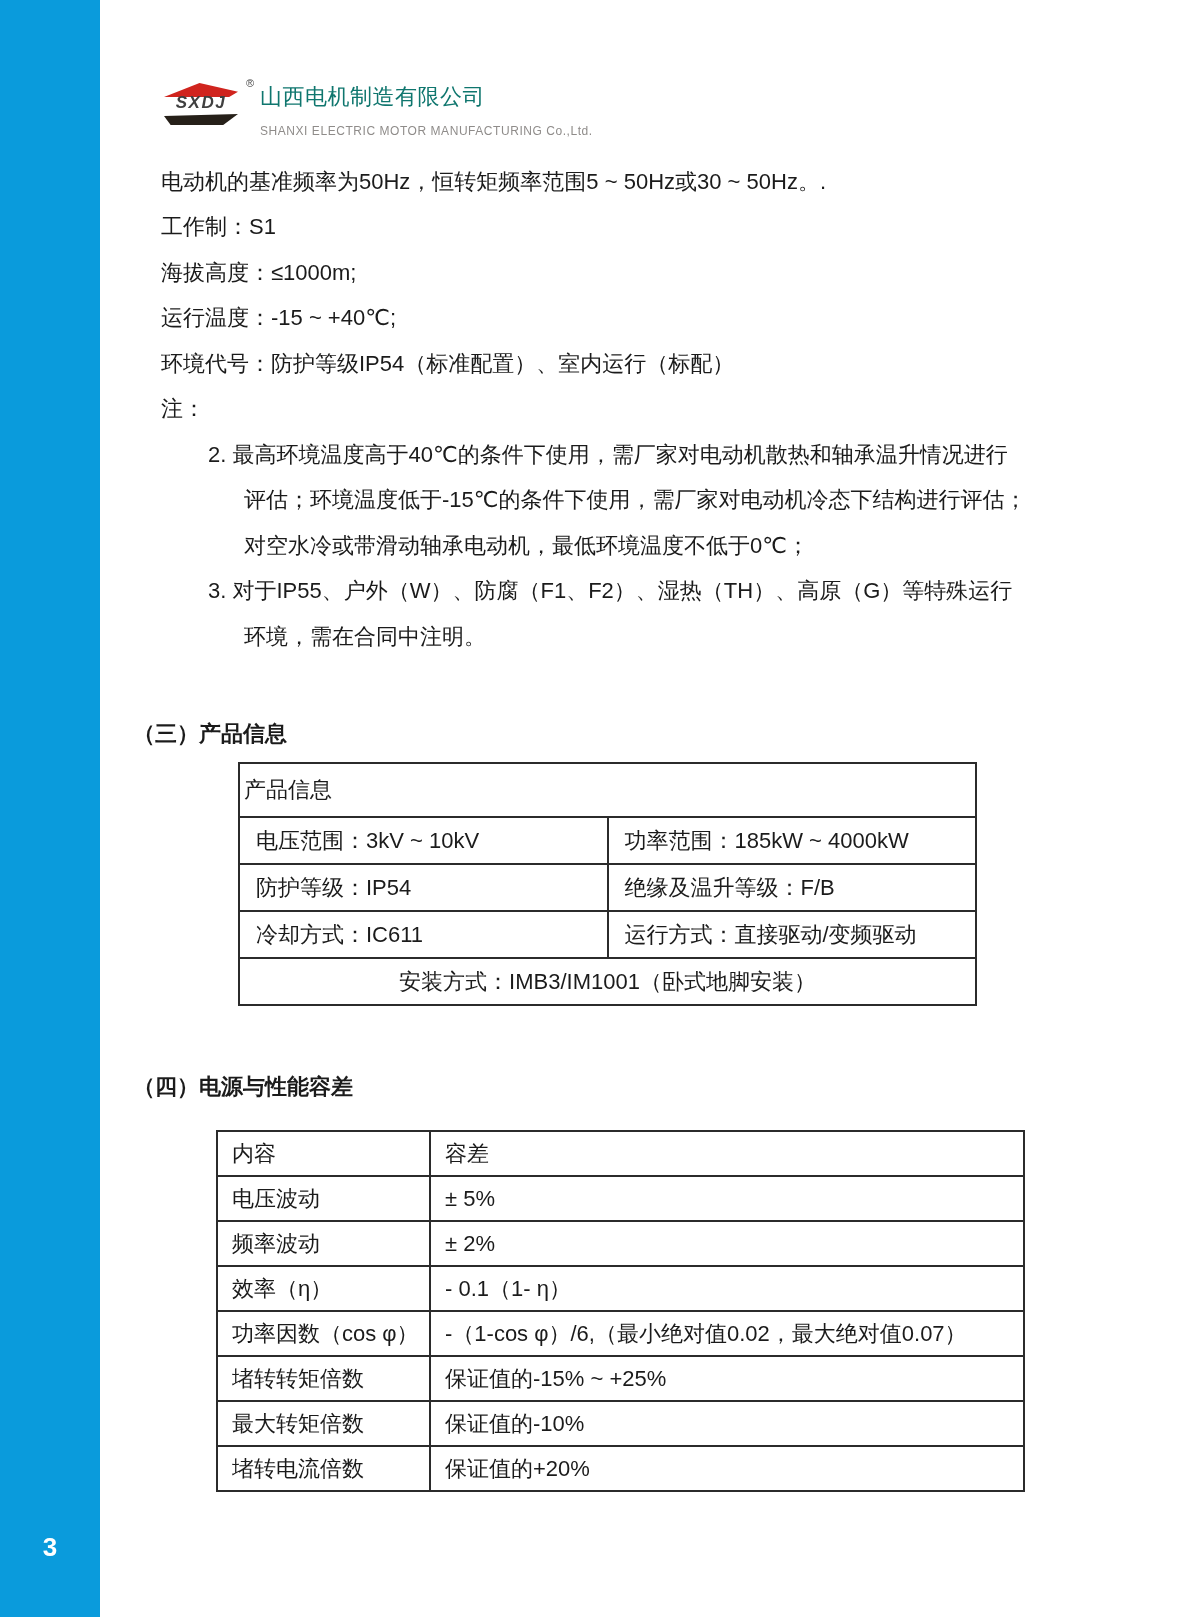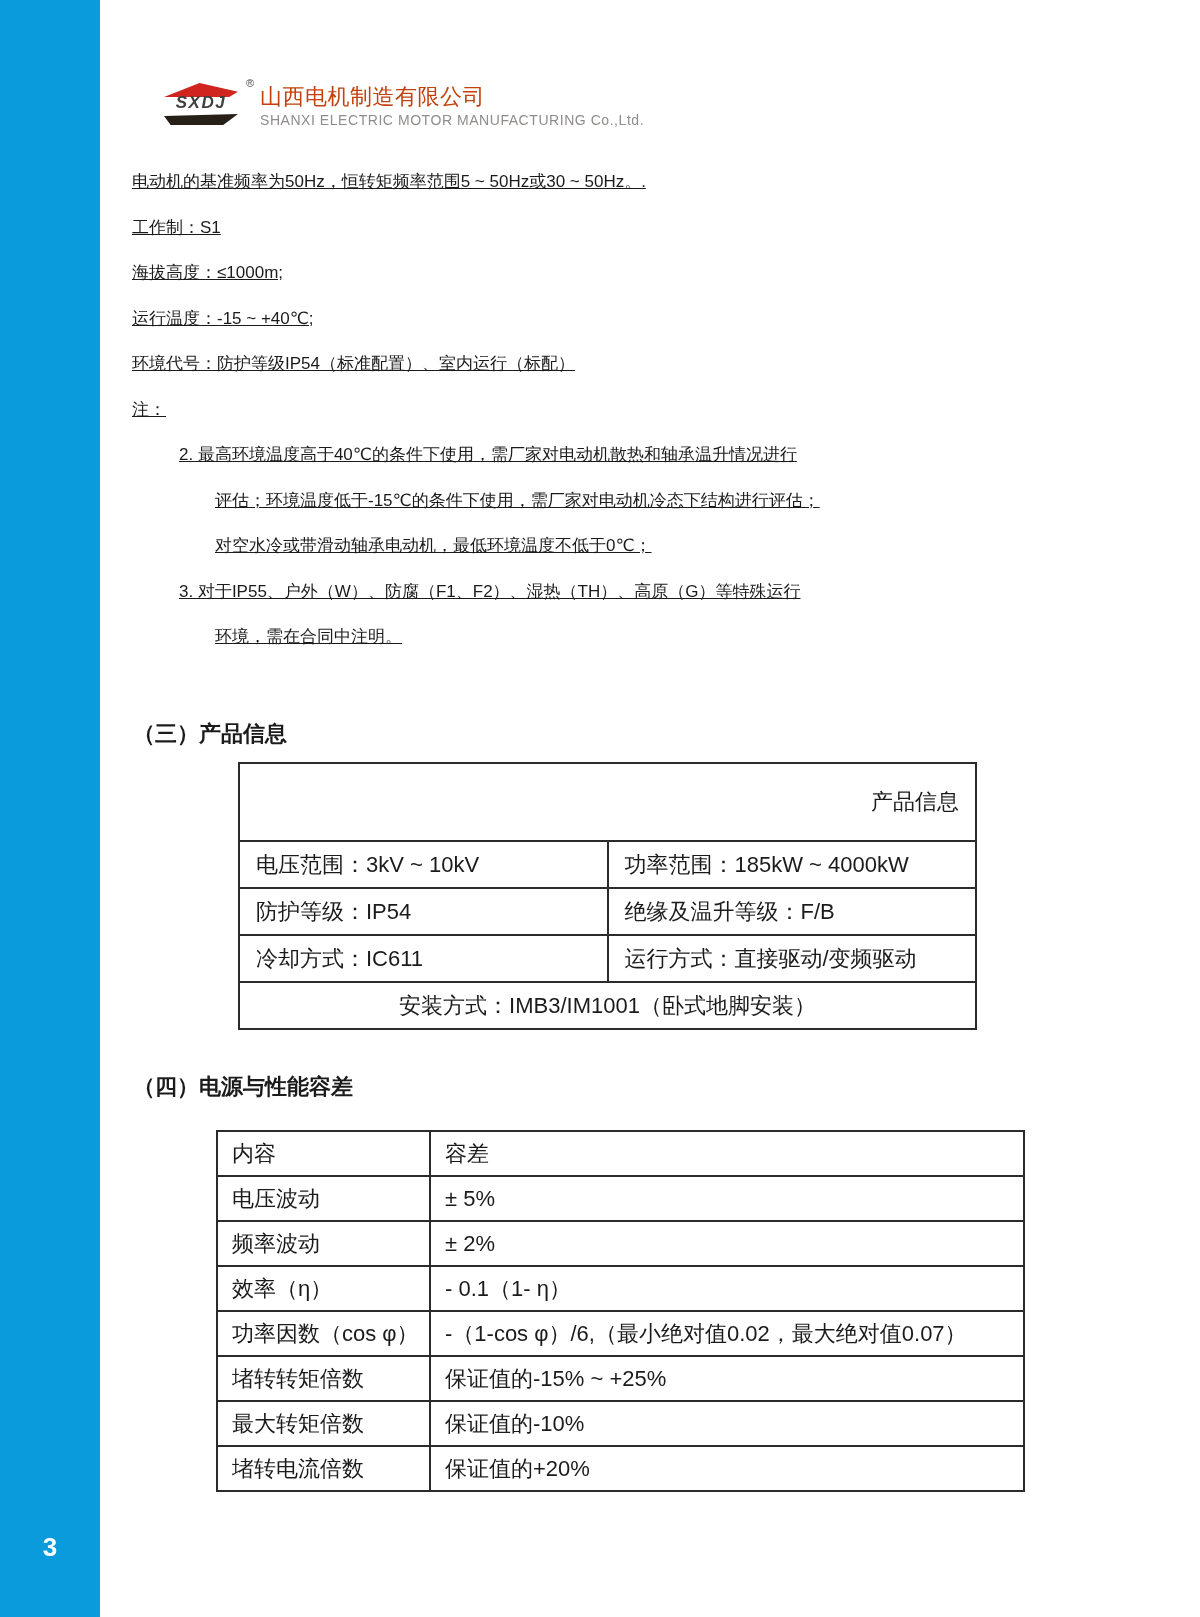--- a/index.html
+++ b/index.html
@@ -16,38 +16,38 @@
   .logo{position:absolute;left:162px;top:83px;display:flex;align-items:flex-start;gap:20px;}
   .emblem{position:relative;width:78px;height:42px;}
   .roof{position:absolute;top:0;left:2px;width:74px;height:14px;background:#d0241e;
     clip-path:polygon(0 100%,48% 0,100% 62%,88% 100%);}
   .sxdj{position:absolute;top:11px;left:0;width:78px;text-align:center;color:#404040;
     font-weight:bold;font-style:italic;font-size:17px;letter-spacing:1.5px;line-height:1;}
   .swoosh{position:absolute;bottom:0;left:2px;width:74px;height:11px;background:#262019;
     clip-path:polygon(0 18%,100% 0,80% 100%,9% 100%);}
   .reg{position:absolute;top:-6px;right:-14px;font-size:11px;color:#4a4a4a;}
   .names{padding-top:2px;}
-  .name-cn{font-size:22px;color:#c2410c;font-weight:500;letter-spacing:.5px;line-height:1.1;}
-  .name-en{font-size:14px;color:#8f8c8a;letter-spacing:.55px;margin-top:3px;}
+  .name-cn{font-size:22px;color:#0f766e;font-weight:500;letter-spacing:.5px;line-height:1.1;}
+  .name-en{font-size:12px;color:#8f8c8a;letter-spacing:.55px;margin-top:15px;}
   
-  .text{position:absolute;left:132px;top:159px;font-size:17px;text-decoration:underline;}
+  .text{position:absolute;left:161px;top:159px;font-size:22px;}
   .line{height:45.5px;display:flex;align-items:center;white-space:nowrap;}
   .i1{margin-left:47px;}
   .i2{margin-left:83px;}
   .note-label{display:inline-block;width:47px;}
   
   .heading{position:absolute;left:133px;font-size:22px;font-weight:bold;white-space:nowrap;}
   .h3{top:701px;}
   .h4{top:1054px;}
   
   table{border-collapse:collapse;table-layout:fixed;font-size:22px;color:#1b1b1b;}
   td{border:2px solid #2b2b2b;padding:0 0 0 16px;overflow:hidden;white-space:nowrap;}
   .t1{position:absolute;left:238px;top:762px;width:737px;}
   .t1 col{width:368.5px;}
-  .t1 .title-row td{height:44px;text-align:right;padding:16px;}
+  .t1 .title-row td{height:44px;text-align:left;padding:4px;}
   .t1 .data-row td{height:45px;}
   .t1 .footer-row td{height:45px;text-align:center;padding:0;}
   .t2{position:absolute;left:216px;top:1130px;width:807px;}
   .t2 .c1{width:213px;}
   .t2 .c2{width:594px;}
   .t2 td{height:43px;padding-left:14px;}
 </style>
 </head>
 <body>
 

